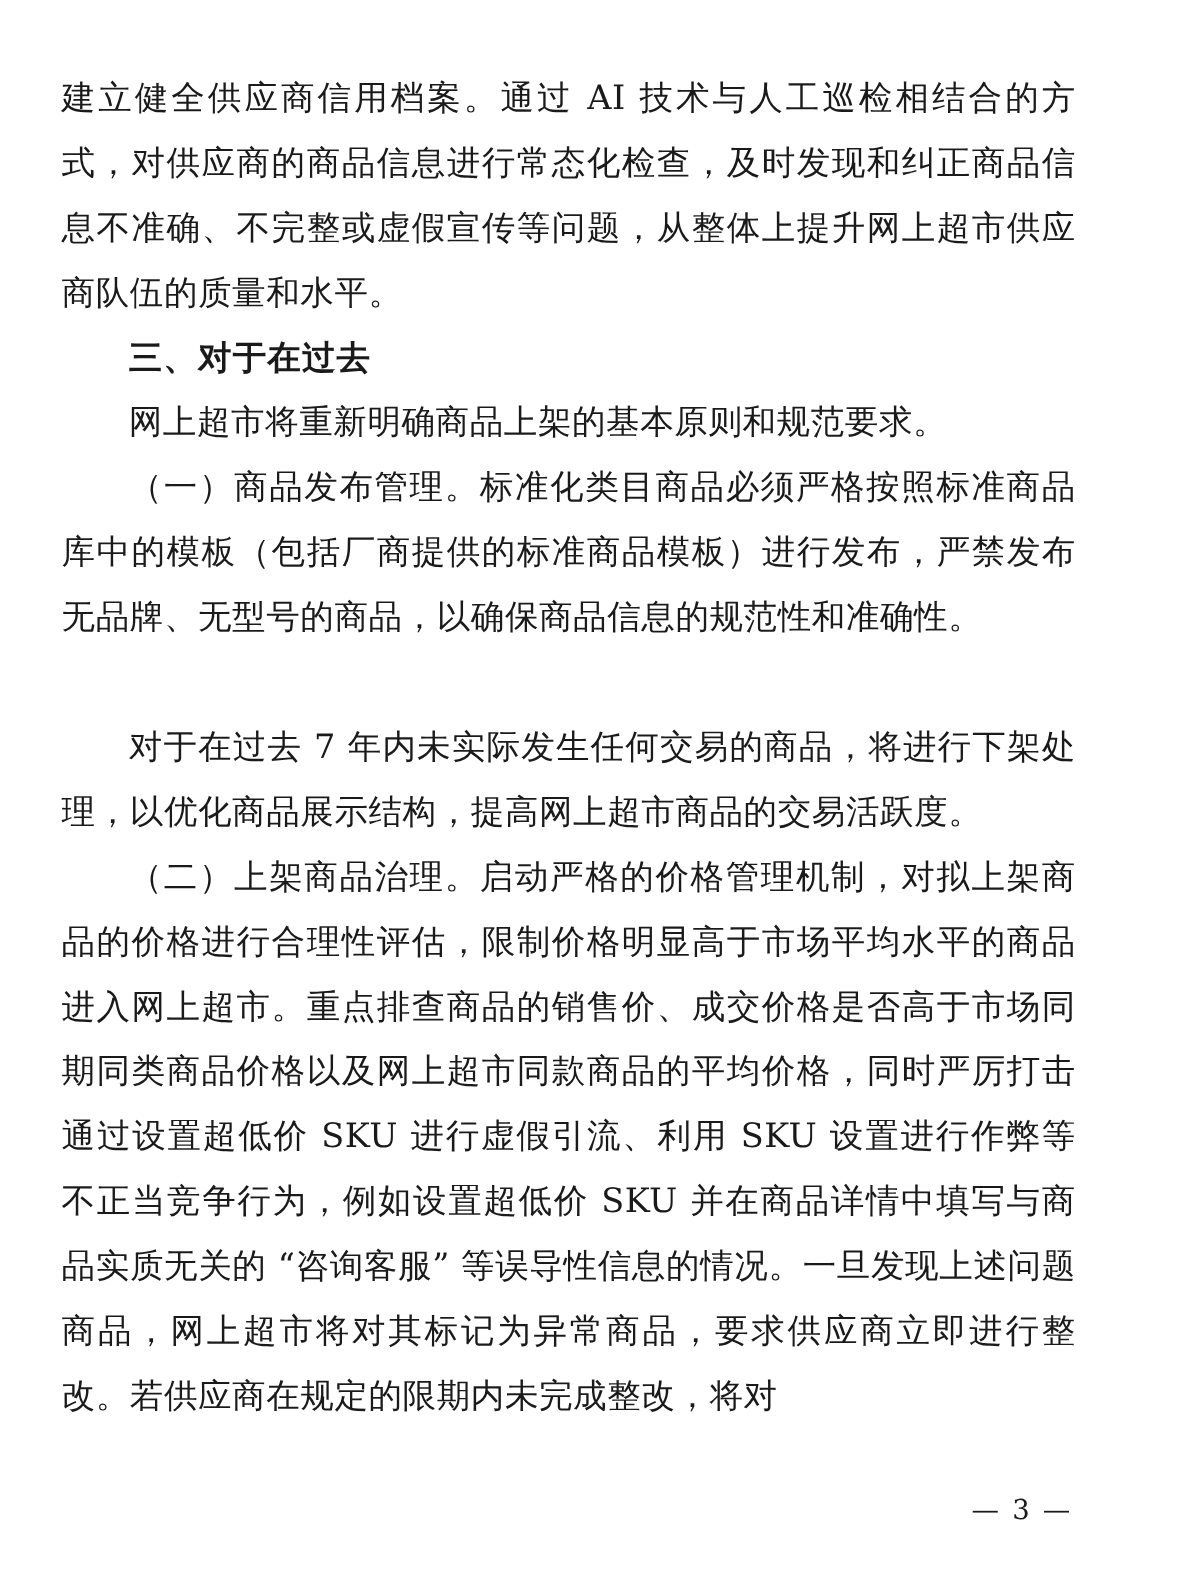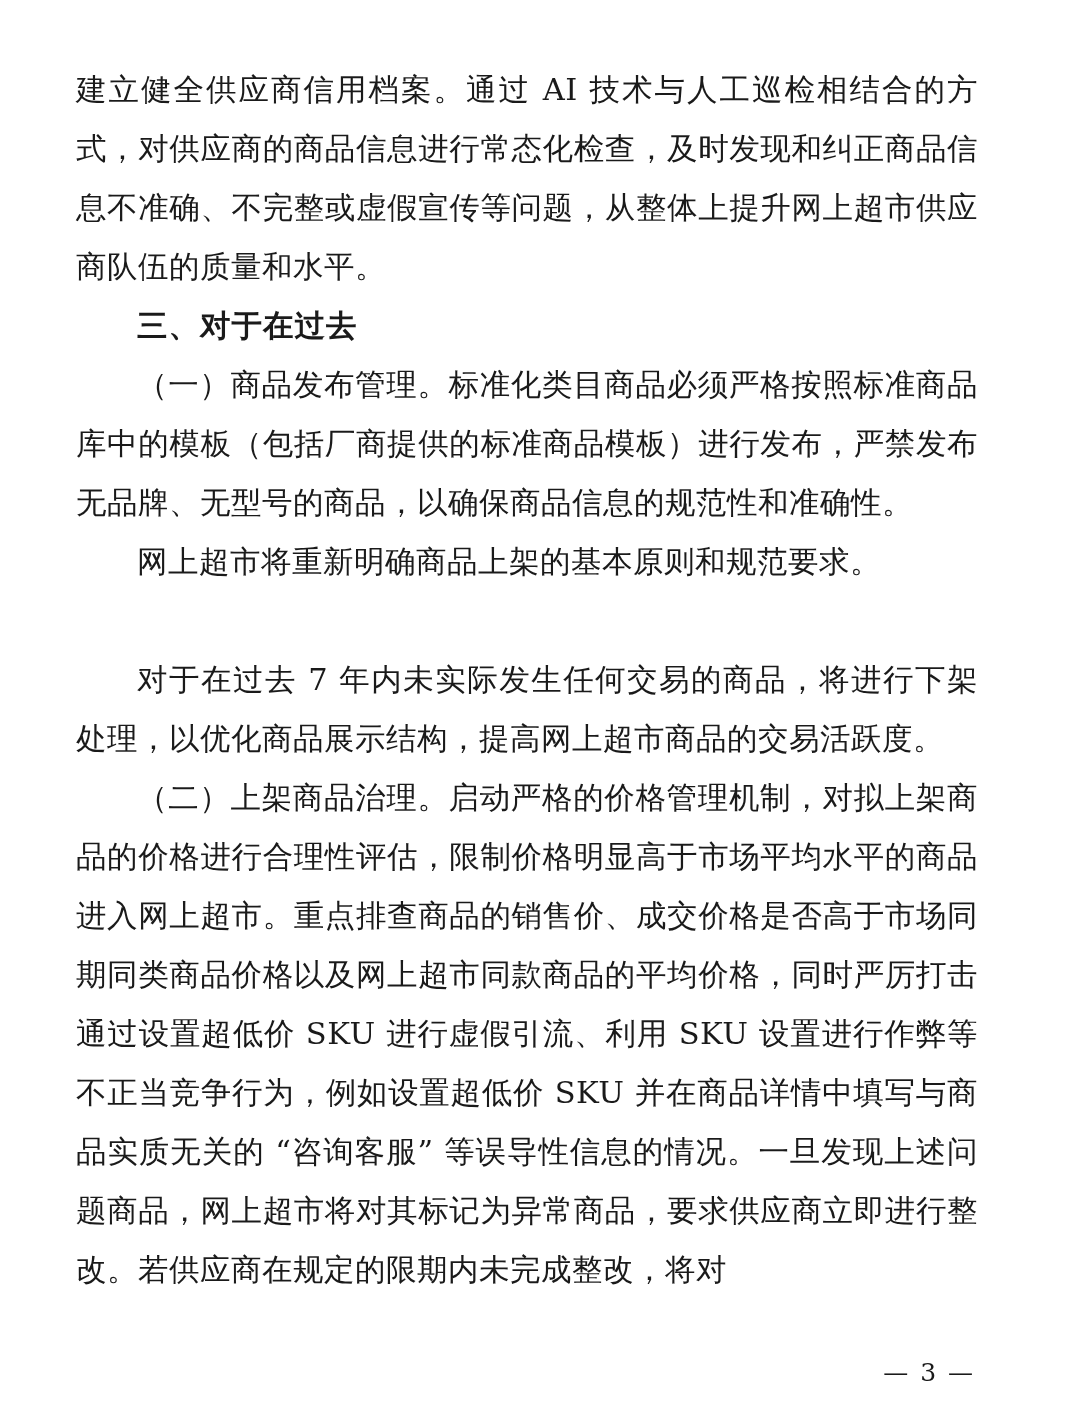--- a/index.html
+++ b/index.html
@@ -15,21 +15,21 @@
     color: #1a1a1a;
     overflow: hidden;
   }
   .page {
     position: absolute;
     left: 0;
     top: 0;
     width: 1083px;
     height: 1053px;
     box-sizing: border-box;
-    padding: 60px 105px 40px 76px;
+    padding: 60px 105px 40px 56px;
   }
   .doc-body {
     font-size: 30.5px;
     line-height: 59px;
     letter-spacing: 0.5px;
     text-align: justify;
     text-justify: inter-ideograph;
   }
   p {
     margin: 0;
@@ -62,23 +62,23 @@
 </head>
 <body>
 
 <div class="page">
   <div class="doc-body">
 
     <p class="doc-para">建立健全供应商信用档案。通过 AI 技术与人工巡检相结合的方式，对供应商的商品信息进行常态化检查，及时发现和纠正商品信息不准确、不完整或虚假宣传等问题，从整体上提升网上超市供应商队伍的质量和水平。</p>
 
     <h2 class="heading">三、对于在过去</h2>
 
+    <p class="indent">网上超市将重新明确商品上架的基本原则和规范要求。</p>
+
     <p class="indent">（一）商品发布管理。标准化类目商品必须严格按照标准商品库中的模板（包括厂商提供的标准商品模板）进行发布，严禁发布无品牌、无型号的商品，以确保商品信息的规范性和准确性。</p>
-
-    <p class="indent">网上超市将重新明确商品上架的基本原则和规范要求。</p>
 
     <div class="spacer-para"></div>
 
     <p class="indent">对于在过去 7 年内未实际发生任何交易的商品，将进行下架处理，以优化商品展示结构，提高网上超市商品的交易活跃度。</p>
 
     <p class="indent">（二）上架商品治理。启动严格的价格管理机制，对拟上架商品的价格进行合理性评估，限制价格明显高于市场平均水平的商品进入网上超市。重点排查商品的销售价、成交价格是否高于市场同期同类商品价格以及网上超市同款商品的平均价格，同时严厉打击通过设置超低价 SKU 进行虚假引流、利用 SKU 设置进行作弊等不正当竞争行为，例如设置超低价 SKU 并在商品详情中填写与商品实质无关的 “咨询客服” 等误导性信息的情况。一旦发现上述问题商品，网上超市将对其标记为异常商品，要求供应商立即进行整改。若供应商在规定的限期内未完成整改，将对</p>
 
   </div>
 </div>
 

